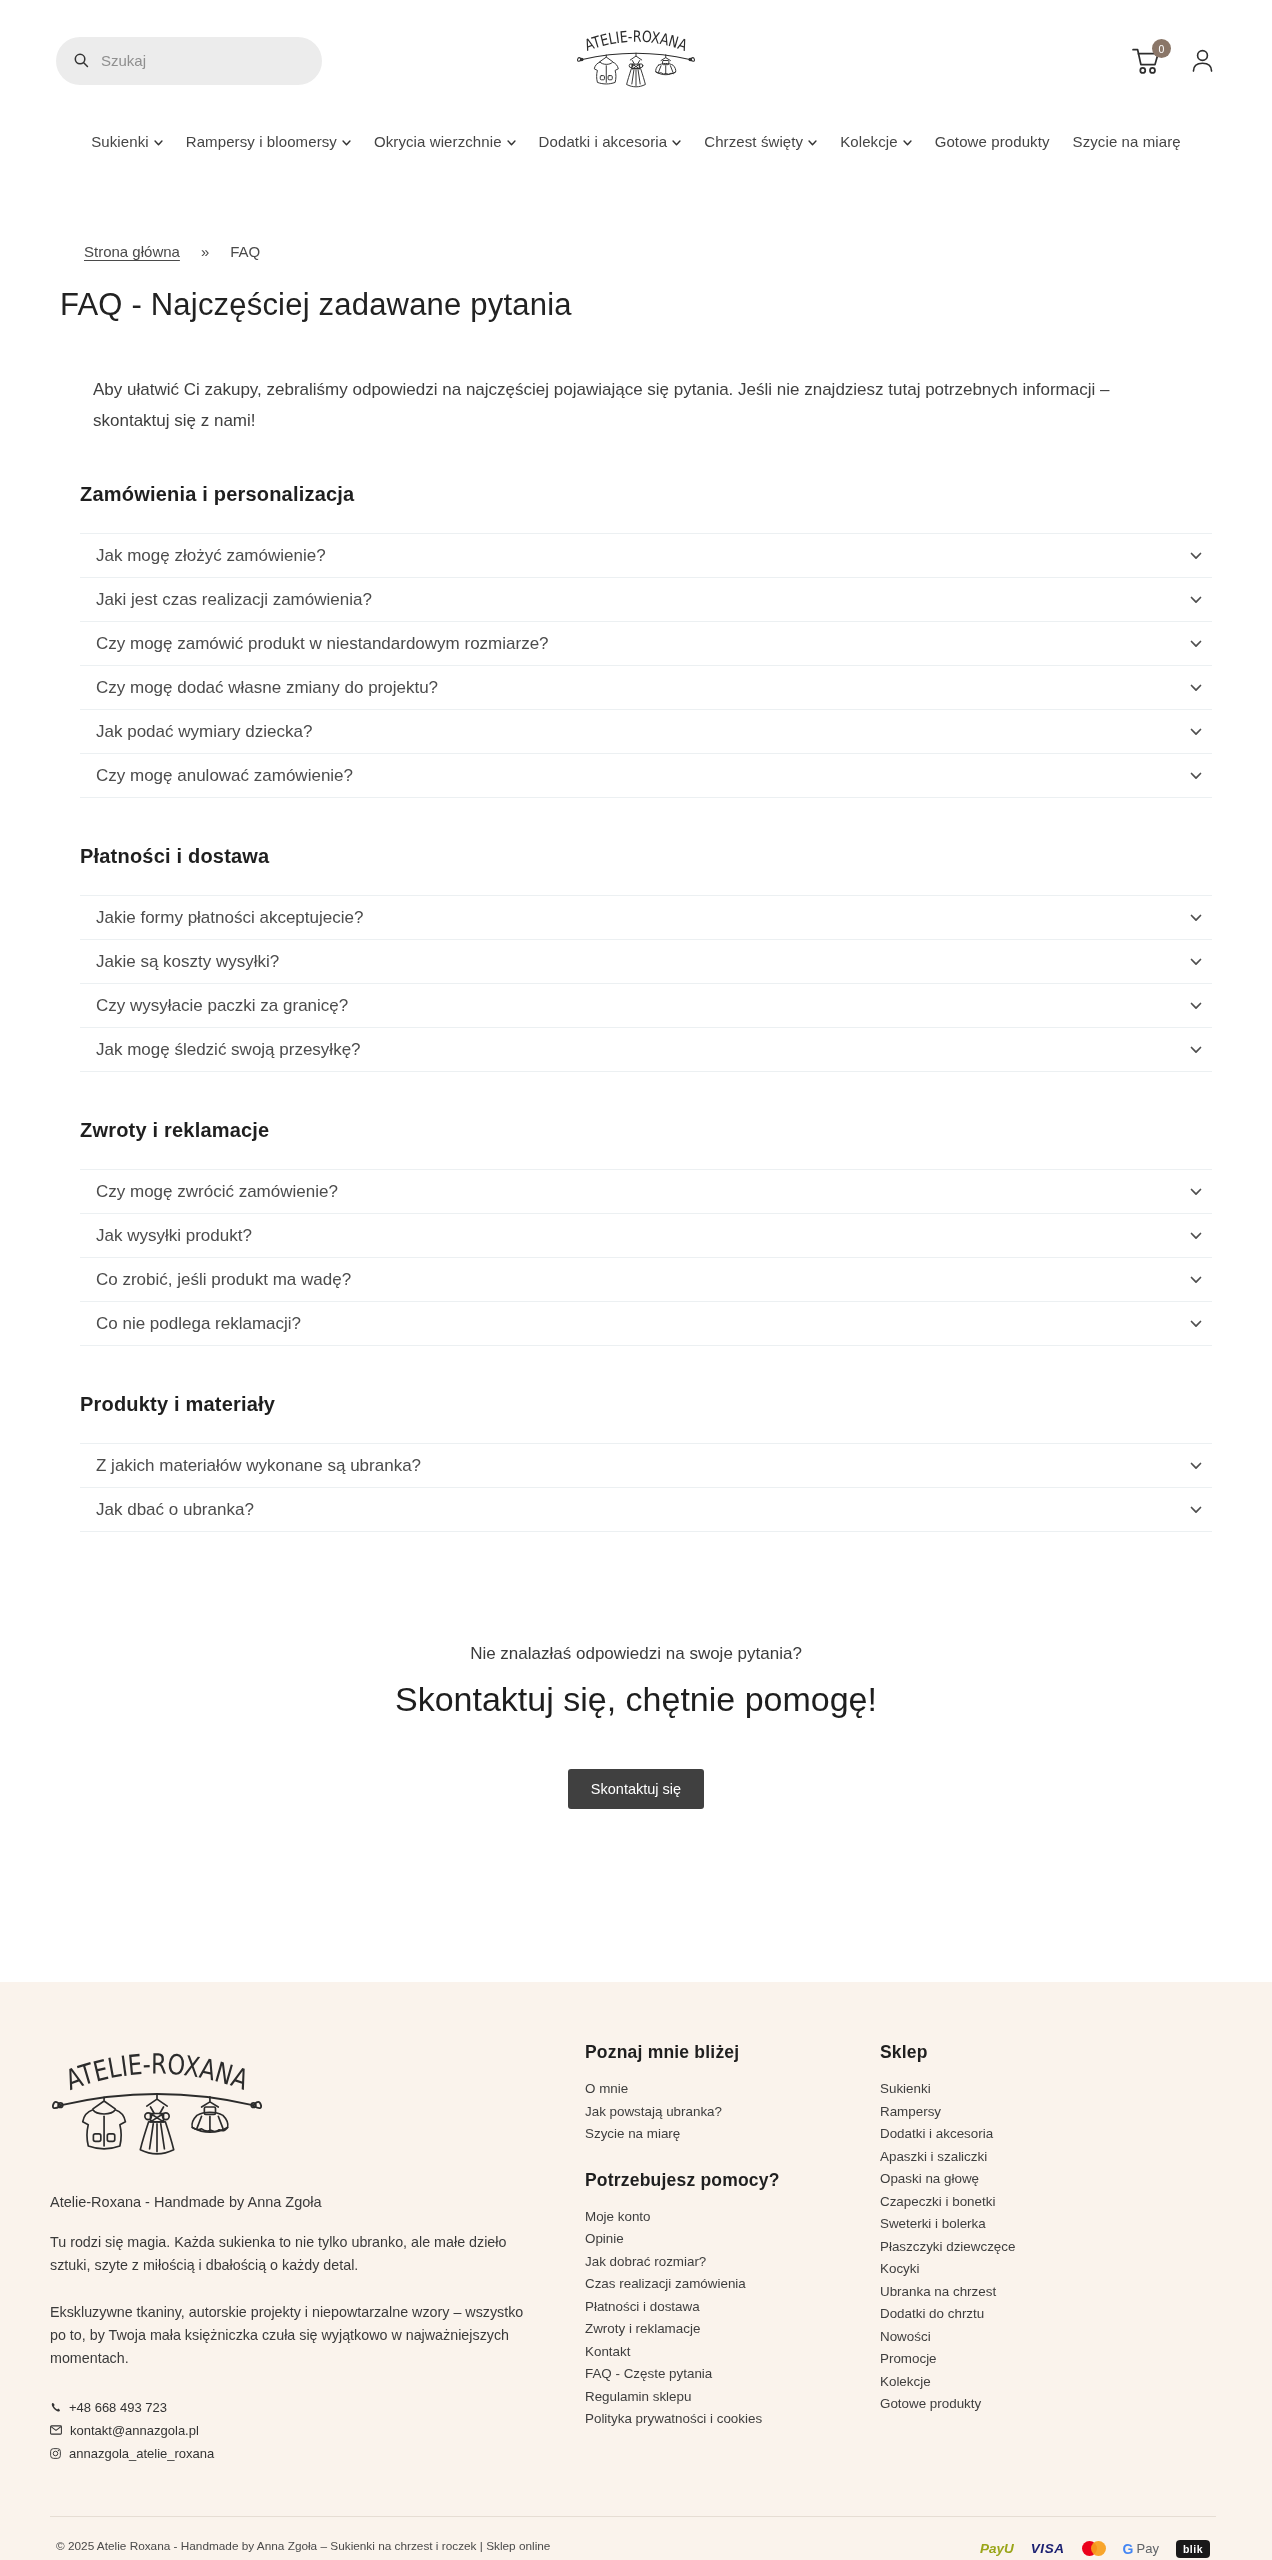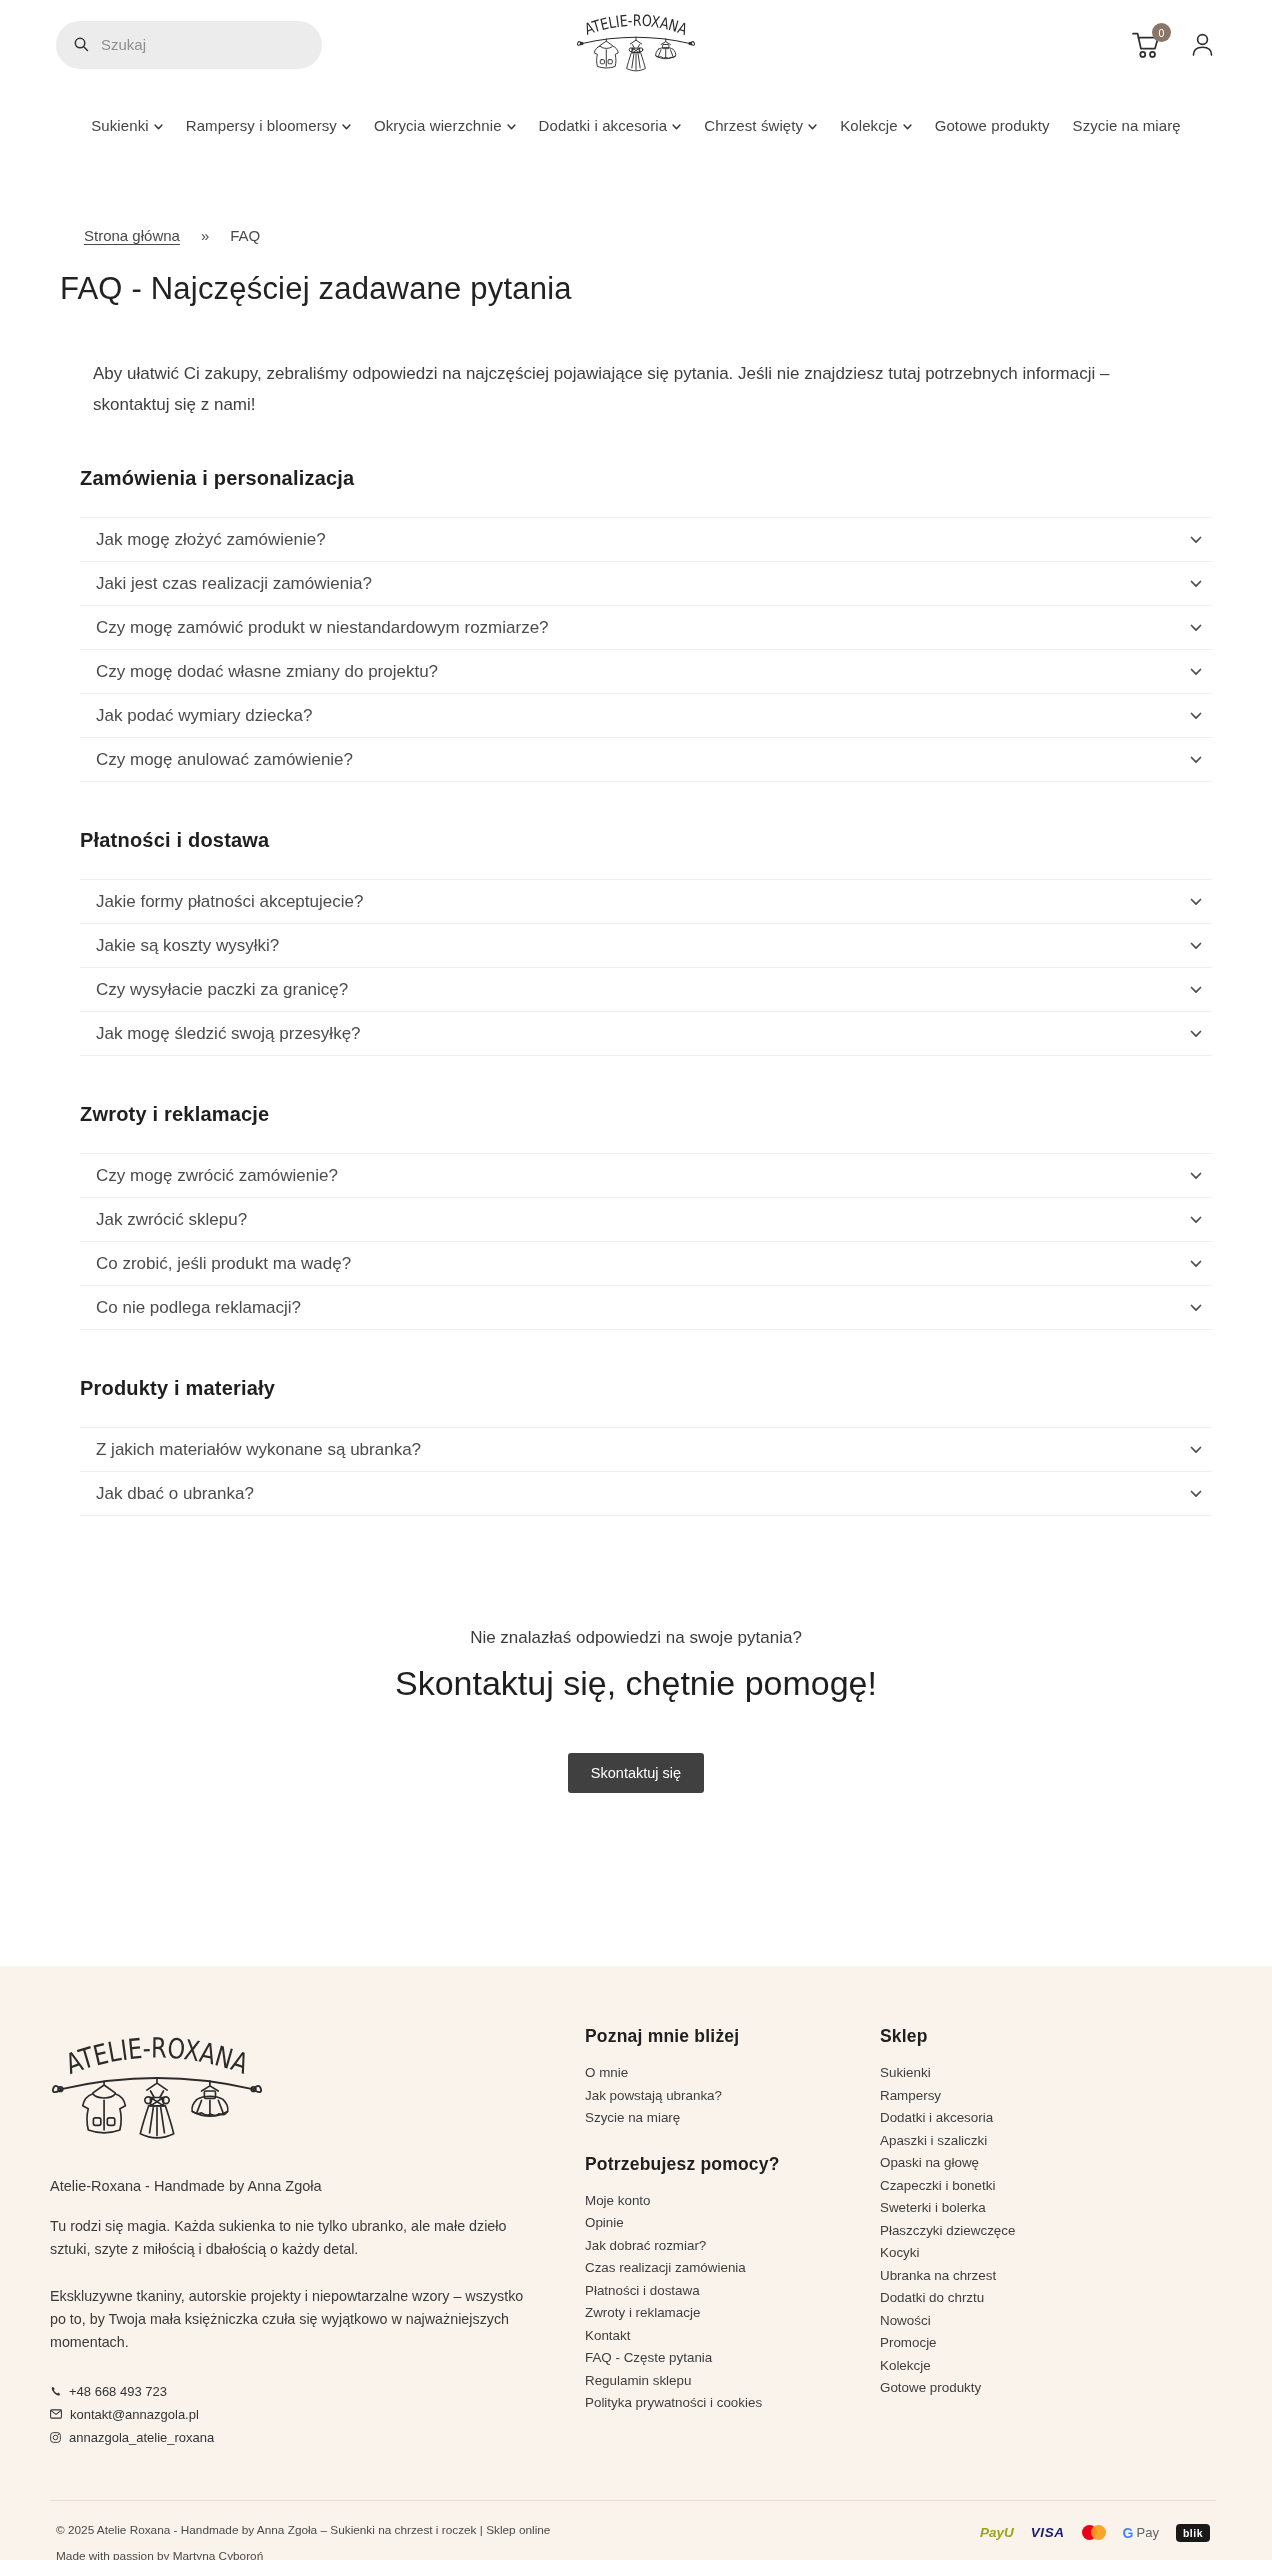--- a/index.html
+++ b/index.html
@@ -6,21 +6,21 @@
   html,body { background:#ffffff; }
   body {
     width:1272px; margin:0 auto;
     font-family:"Liberation Sans","DejaVu Sans",sans-serif;
     color:#3b3b3b;
     -webkit-font-smoothing:antialiased;
   }
   svg { display:block; }
 
   
-  .header { display:grid; grid-template-columns:1fr auto 1fr; align-items:center; padding:8px 56px 0 56px; }
+  .header { display:grid; grid-template-columns:1fr auto 1fr; align-items:center; padding:24px 56px 0 56px; }
   .search-box { width:266px; height:48px; background:#ececec; border-radius:24px; display:flex; align-items:center; gap:11px; padding:0 17px; }
   .search-box input { flex:1; border:0; background:transparent; outline:none; font-size:15px; color:#444; font-family:inherit; }
   .search-box input::placeholder { color:#8f8f8f; }
   .logo-header svg { width:120px; height:73px; margin:0 auto; }
   .header-icons { display:flex; justify-content:flex-end; align-items:center; gap:27px; }
   .cart-wrap { position:relative; cursor:pointer; }
   .cart-badge { position:absolute; top:-7px; right:-9px; width:19px; height:19px; background:#8a7668; color:#fff;
     border-radius:50%; font-size:10.5px; display:flex; align-items:center; justify-content:center; }
   .account-wrap { cursor:pointer; }
 
@@ -317,21 +317,21 @@
         <div class="accordion">
 
             <div class="faq-item">
               <span class="faq-q">Czy mogę zwrócić zamówienie?</span>
               <svg class="chev" viewBox="0 0 12 8" width="12" height="8">
                 <path d="M1.5 1.5 L6 6.2 L10.5 1.5" fill="none" stroke="#4f4f4f" stroke-width="1.7" stroke-linecap="round" stroke-linejoin="round"></path>
               </svg>
             </div>
 
             <div class="faq-item">
-              <span class="faq-q">Jak zwrócić sklepu?</span>
+              <span class="faq-q">Jak wysyłki produkt?</span>
               <svg class="chev" viewBox="0 0 12 8" width="12" height="8">
                 <path d="M1.5 1.5 L6 6.2 L10.5 1.5" fill="none" stroke="#4f4f4f" stroke-width="1.7" stroke-linecap="round" stroke-linejoin="round"></path>
               </svg>
             </div>
 
             <div class="faq-item">
               <span class="faq-q">Co zrobić, jeśli produkt ma wadę?</span>
               <svg class="chev" viewBox="0 0 12 8" width="12" height="8">
                 <path d="M1.5 1.5 L6 6.2 L10.5 1.5" fill="none" stroke="#4f4f4f" stroke-width="1.7" stroke-linecap="round" stroke-linejoin="round"></path>
               </svg>

